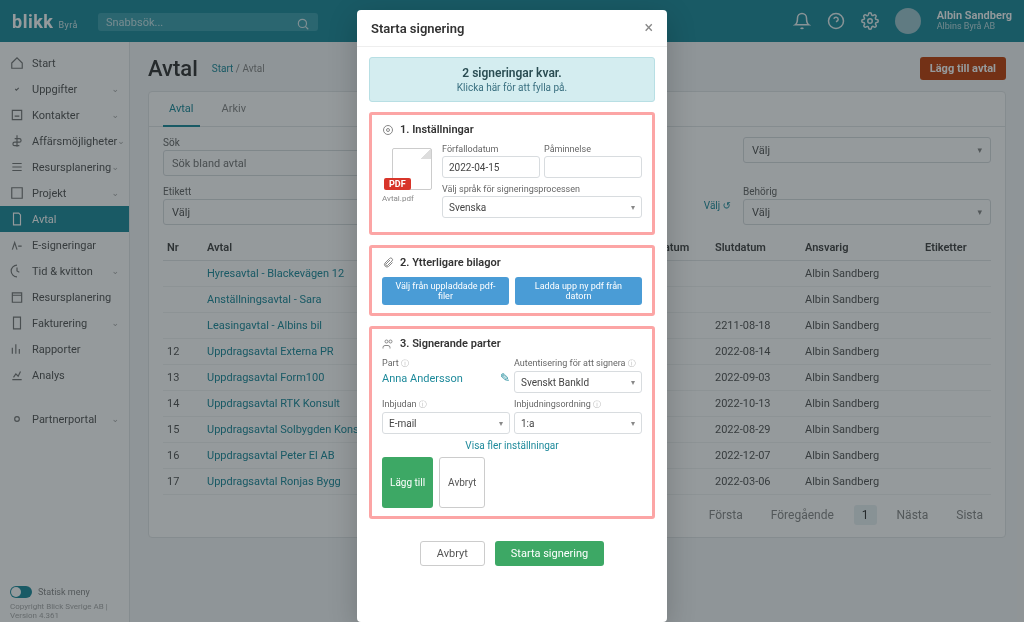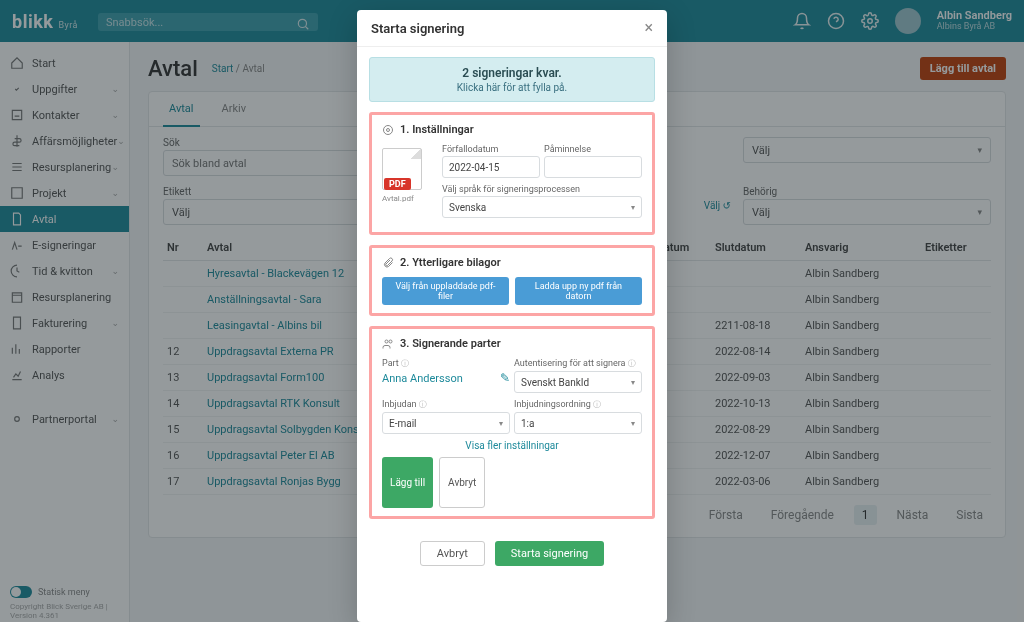--- a/index.html
+++ b/index.html
@@ -62,21 +62,21 @@
     .modal-close { cursor:pointer; color:#888; font-size:16px; line-height:1;}
     .modal-body { padding:10px 12px; display:flex; flex-direction:column; gap:10px;}
     .info-banner { background:#d4edf0; border:1px solid #b8dfe4; border-radius:3px; padding:8px; text-align:center;}
     .info-banner .bold { font-weight:600; font-size:12px; color:#2a4d53;}
     .info-banner .small { font-size:10px; color:#3a7080; margin-top:2px;}
     .section-card { border:3px solid #fca5a5; border-radius:3px; padding:8px 10px;}
     .section-title { display:flex; align-items:center; gap:6px; font-size:11px; font-weight:600; color:#333; margin-bottom:8px;}
     .section-title svg { width:12px; height:12px;}
     .pdf-row { display:flex; gap:10px;}
     .pdf-thumb { width:50px;}
-    .pdf-icon-box { width:50px; height:46px; display:flex; flex-direction:column; align-items:flex-start; justify-content:flex-end; position:relative;}
+    .pdf-icon-box { width:50px; height:46px; display:flex; flex-direction:column; align-items:flex-end; justify-content:flex-end; position:relative;}
     .pdf-page { width:40px; height:42px; border:1px solid #ccc; border-radius:2px; background:#fff; position:relative;}
     .pdf-page::before { content:""; position:absolute; right:0; top:0; width:10px; height:10px; background:linear-gradient(135deg,#fff 50%,#ddd 50%);}
     .pdf-badge { position:absolute; bottom:0; left:2px; background:#d8352a; color:#fff; font-size:9px; font-weight:700; padding:1px 5px; border-radius:2px;}
     .pdf-name { font-size:8px; color:#888; margin-top:4px;}
     .pdf-right { flex:1;}
     .form-row { display:flex; gap:4px; margin-bottom:6px;}
     .form-col { flex:1;}
     .form-label { font-size:9px; color:#666; margin-bottom:2px; display:block;}
     .form-label .q { color:#bbb; font-size:8px;}
     .form-input, .form-select { width:100%; height:22px; border:1px solid #d8dcdf; border-radius:3px; padding:0 6px; font-size:10px; color:#444; display:flex; align-items:center; justify-content:space-between;}

